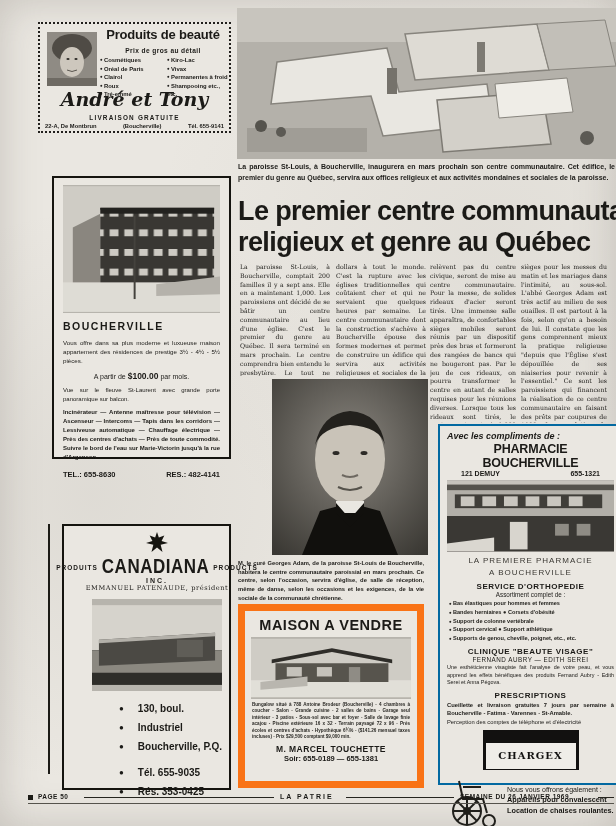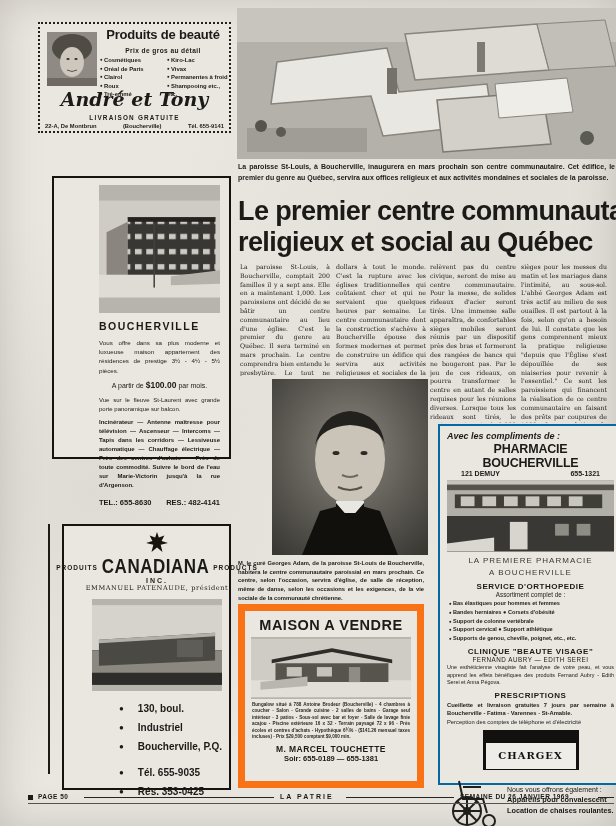--- a/index.html
+++ b/index.html
@@ -119,21 +119,21 @@
     </div>
     <div class="abs b-brand ctr" style="left:0;top:64px;width:100%;">André et Tony</div>
     <div class="abs b-delivery ctr" style="left:0;top:90px;width:100%;">LIVRAISON GRATUITE</div>
     <div class="abs b-row" style="left:5px;right:5px;top:99px;">
       <span>22-A, De Montbrun</span>
       <span>(Boucherville)</span>
       <span>Tél. 655-9141</span>
     </div>
   </div>
 
-  <div class="ad solid2" style="left:52px;top:176px;width:179px;height:283px;padding-left:36px;">
+  <div class="ad solid2" style="left:52px;top:176px;width:179px;height:283px;">
     <div class="bo-body">
       <div class="photo" style="height:128px;">
         <svg viewBox="0 0 160 128">
           <defs>
             <pattern id="win" width="15" height="20" patternUnits="userSpaceOnUse">
               <rect width="15" height="20" fill="#393733"></rect>
               <rect x="2.5" y="4" width="9" height="7" fill="#cdcac3"></rect>
             </pattern>
           </defs>
           <rect width="160" height="128" fill="#cfccc5"></rect>
@@ -209,21 +209,21 @@
       <rect x="240" y="34" width="8" height="30" fill="#7d7a73"></rect>
     </svg>
   </div>
 
   <div class="abs capt just" style="left:238px;top:162px;width:377px;">La paroisse St-Louis, à Boucherville, inaugurera en mars prochain son centre communautaire. Cet édifice, le premier du genre au Québec, servira aux offices religieux et aux activités mondaines et sociales de la paroisse.</div>
 
   <div class="abs headline" style="left:238px;top:198px;width:377px;">
     <span>Le premier centre communautaire</span>
   </div>
   <div class="abs headline" style="left:238px;top:229px;width:322px;">
-    <span>religieux et social au Québec</span>
+    <span>religieux et genre au Québec</span>
   </div>
 
   <div class="abs col" style="left:240px;top:263px;width:90px;height:113px;">La paroisse St-Louis, à Boucherville, comptait 200 familles il y a sept ans. Elle en a maintenant 1,000. Les paroissiens ont décidé de se bâtir un centre communautaire au lieu d'une église. C'est le premier du genre au Québec. Il sera terminé en mars prochain.  Le centre comprendra bien entendu le presbytère. Le tout ne dépassera pas $220,000. Cette initiative sera sans doute imitée par beaucoup d'autres paroisses. C'est une formule nouvelle qui fera économiser bien des</div>
   <div class="abs col" style="left:336px;top:263px;width:90px;height:113px;">dollars à tout le monde. C'est la rupture avec les églises traditionnelles qui coûtaient cher et qui ne servaient que quelques heures par semaine.  Le centre communautaire dont la construction s'achève à Boucherville épouse des formes modernes et permet de construire un édifice qui servira aux activités religieuses et sociales de la paroisse St-Louis. Offices religieux, salle de réception, mariage, fêtes de toutes sortes, noces, banquets, toutes les organisations sociales qui ne</div>
   <div class="abs col" style="left:430px;top:263px;width:86px;height:160px;">relèvent pas du centre civique, seront de mise au centre communautaire.  Pour la messe, de solides rideaux d'acier seront tirés. Une immense salle apparaîtra, de confortables sièges mobiles seront réunis par un dispositif près des bras et formeront des rangées de bancs qui ne bougeront pas. Par le jeu de ces rideaux, on pourra transformer le centre en autant de salles requises pour les réunions diverses. Lorsque tous les rideaux sont tirés, le centre peut contenir 1,000 personnes.  Le curé de la paroisse St-Louis habite depuis plusieurs années une maison unifamiliale avec une chapelle de 40</div>
   <div class="abs col" style="left:521px;top:263px;width:86px;height:160px;">sièges pour les messes du matin et les mariages dans l'intimité, au sous-sol. L'abbé Georges Adam est très actif au milieu de ses ouailles. Il est partout à la fois, selon qu'on a besoin de lui. Il constate que les gens comprennent mieux la pratique religieuse "depuis que l'Église s'est dépouillée de ses niaiseries pour revenir à l'essentiel."  Ce sont les paroissiens qui financent la réalisation de ce centre communautaire en faisant des prêts par coupures de $100. La population de cette paroisse est composée d'une bonne classe sociale dans les cadres et les bons métiers spécialisés.</div>
 
   <div class="photo abs" style="left:272px;top:379px;width:156px;height:176px;">
     <svg viewBox="0 0 156 176">
       <rect width="156" height="176" fill="#6b6760"></rect>

